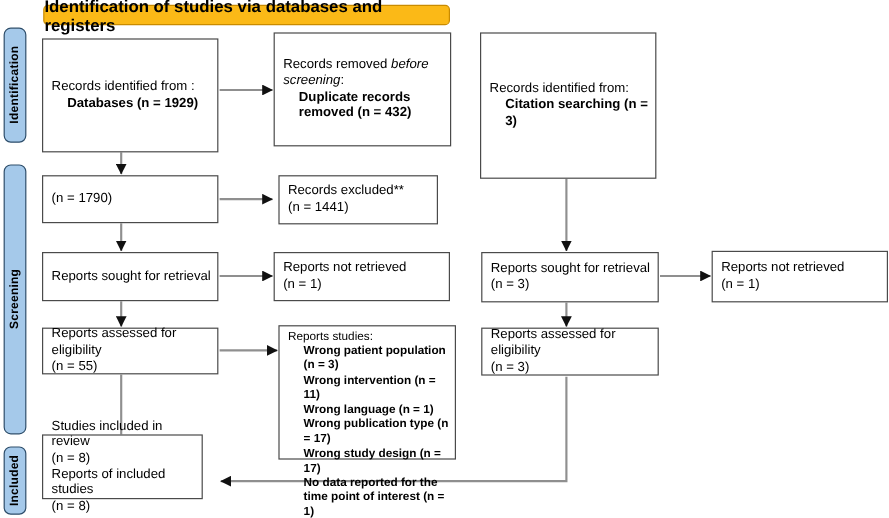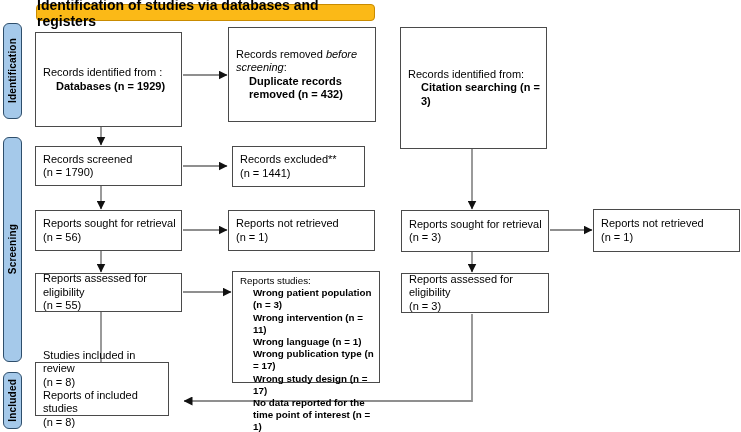--- a/index.html
+++ b/index.html
@@ -91,32 +91,30 @@
   </div>
 
   <div class="box" style="left:228px;top:27px;width:148px;height:95px">
     <div>
       <span>Records removed </span><em>before screening</em><span>:</span>
     </div>
     <div class="ind">Duplicate records removed (n = 432)</div>
   </div>
 
   <div class="box" style="left:35px;top:146px;width:147px;height:40px">
-    <div>Records screened</div>
     <div>(n = 1790)</div>
   </div>
 
   <div class="box" style="left:232px;top:146px;width:133px;height:41px">
     <div>Records excluded**</div>
     <div>(n = 1441)</div>
   </div>
 
   <div class="box" style="left:35px;top:210px;width:147px;height:41px">
     <div>Reports sought for retrieval</div>
-    <div>(n = 56)</div>
   </div>
 
   <div class="box" style="left:228px;top:210px;width:147px;height:41px">
     <div>Reports not retrieved</div>
     <div>(n = 1)</div>
   </div>
 
   <div class="box" style="left:35px;top:273px;width:147px;height:39px">
     <div>Reports assessed for eligibility</div>
     <div>(n = 55)</div>

